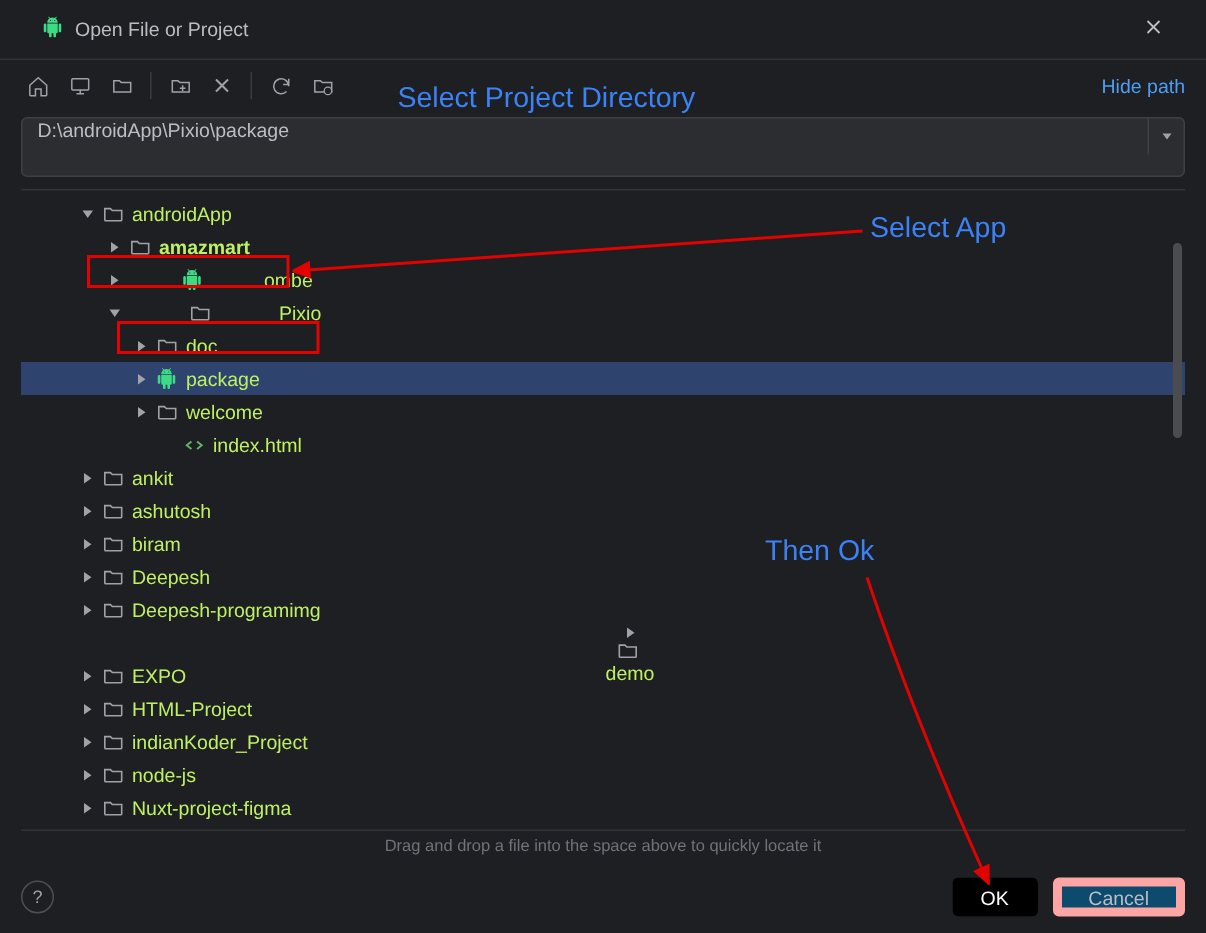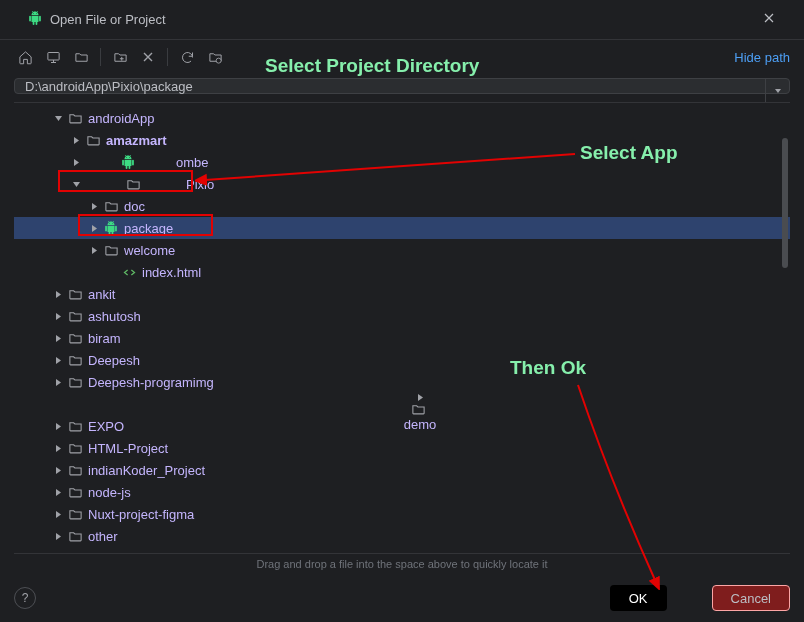--- a/index.html
+++ b/index.html
@@ -6,39 +6,39 @@
     body { font-family: -apple-system, BlinkMacSystemFont, 'Segoe UI', sans-serif; background: #1e1f22; color: #bcbec4; font-size: 13px; width: 804px; height: 622px; overflow: hidden; }
     .dialog { width: 100%; height: 100%; display: flex; flex-direction: column; position: relative; }
     .titlebar { height: 40px; display: flex; align-items: center; padding: 0 28px; border-bottom: 1px solid #333438; }
     .titlebar-title { display: flex; align-items: center; gap: 8px; flex: 1; }
     .close-icon { cursor: pointer; color: #bcbec4; }
     .toolbar { height: 34px; display: flex; align-items: center; padding: 0 14px; gap: 6px; }
     .toolbar-icon { width: 22px; height: 22px; display: flex; align-items: center; justify-content: center; color: #a0a2a8; cursor: pointer; }
     .toolbar-sep { width: 1px; height: 18px; background: #3a3c40; margin: 0 2px; }
     .hide-path { color: #4d9ff5; cursor: pointer; font-size: 13px; }
     .spacer { flex: 1; }
-    .path-input { margin: 4px 14px 8px 14px; display: flex; align-items: flex-start; border: 1px solid #3e4044; background: #2b2d30; border-radius: 4px; height: 16px; }
+    .path-input { margin: 4px 14px 8px 14px; display: flex; align-items: flex-start; border: 1px solid #3e4044; background: #2b2d30; border-radius: 4px; height: 40px; }
     .path-input input { flex: 1; background: transparent; border: none; outline: none; color: #bcbec4; padding: 0 10px; font-size: 13px; }
     .path-chevron { width: 24px; height: 24px; display: flex; align-items: center; justify-content: center; color: #a0a2a8; cursor: pointer; border-left: 1px solid #3e4044; }
     .tree-container { flex: 1; position: relative; overflow: hidden; border-top: 1px solid #333438; border-bottom: 1px solid #333438; margin: 0 14px; }
     .tree { padding: 4px 0; height: 100%; overflow-y: auto; }
     .tree-row { height: 22px; display: flex; align-items: center; white-space: nowrap; }
     .tree-row.selected { background: #2e436e; }
     .arrow { width: 16px; display: flex; align-items: center; justify-content: center; color: #a0a2a8; cursor: pointer; }
     .icon-slot { width: 18px; display: flex; align-items: center; justify-content: center; margin-right: 4px; }
-    .node-label { color: #c4b5fd; }
+    .node-label { color: #bef264; }
     .red-box { position: absolute; border: 2px solid #e20202; pointer-events: none; }
-    .annotation { position: absolute; color: #86efac; font-size: 19px; font-weight: bold; pointer-events: none; font-family: Arial, sans-serif; }
+    .annotation { position: absolute; color: #3b82f6; font-size: 19px; font-weight: normal; pointer-events: none; font-family: Arial, sans-serif; }
     .arrow-svg { position: absolute; pointer-events: none; }
     .footer-help { font-size: 11px; color: #6f737a; text-align: center; padding: 4px 0; }
     .footer-buttons { height: 48px; display: flex; align-items: center; padding: 0 14px; gap: 10px; }
     .help-btn { width: 22px; height: 22px; border: 1px solid #4d4f54; border-radius: 11px; display: flex; align-items: center; justify-content: center; color: #a0a2a8; cursor: pointer; font-size: 12px; }
     .btn { height: 26px; padding: 0 18px; border-radius: 4px; cursor: pointer; display: flex; align-items: center; font-size: 13px; border: 1px solid transparent; }
     .btn-primary { background: #000000; color: #ffffff; }
-    .btn-secondary { background: #7f1d1d; color: #bcbec4; border: 1px solid #fca5a5; margin-left: 35px; }
+    .btn-secondary { background: #0c4a6e; color: #bcbec4; border: 6px solid #fca5a5; }
     .scrollbar-fake { position: absolute; right: 2px; top: 35px; width: 6px; height: 130px; background: #4a4c50; border-radius: 3px; }
     ::-webkit-scrollbar { width: 10px; }
     ::-webkit-scrollbar-track { background: transparent; }
     ::-webkit-scrollbar-thumb { background: #4a4c50; border-radius: 5px; }
   </style>
 </head>
 <body>
 
 <div class="dialog">
   <div class="titlebar">

